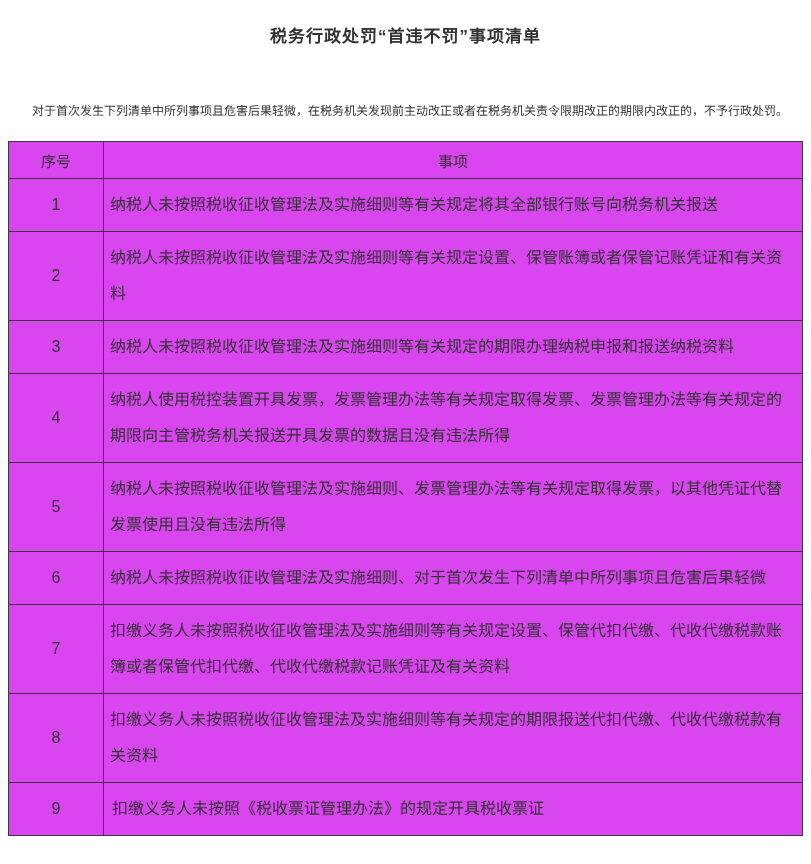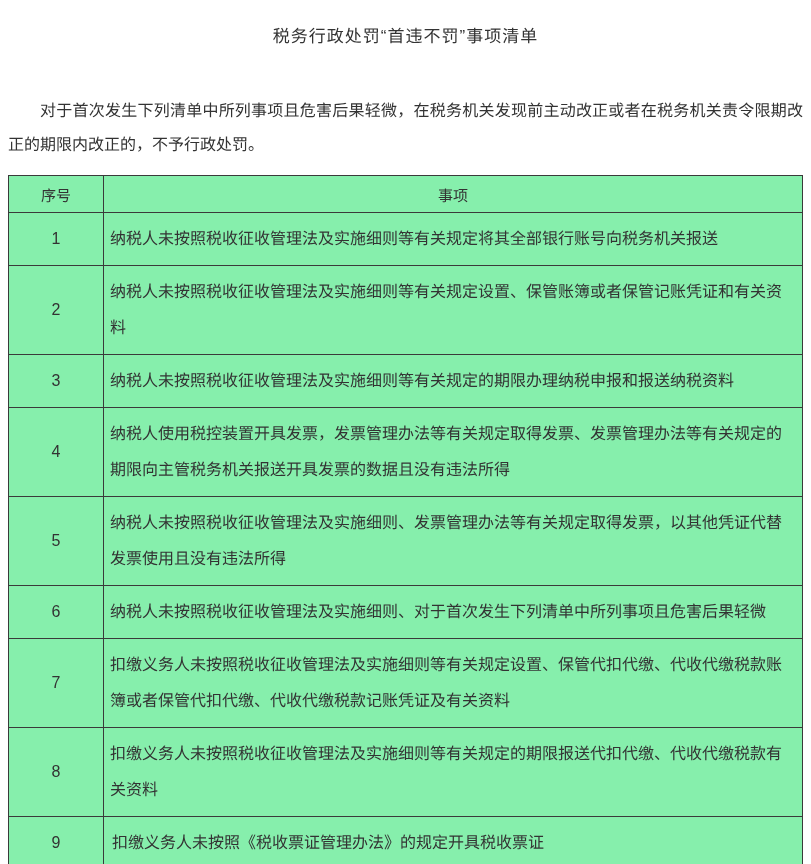--- a/index.html
+++ b/index.html
@@ -10,45 +10,45 @@
     color: #333333;
     font-family: "Liberation Sans", "DejaVu Sans", sans-serif;
   }
   .doc {
     width: 795px;
     margin: 0 auto;
     padding-top: 22px;
   }
   .doc-title {
     font-size: 17px;
-    font-weight: normal;
+    font-weight: bold;
     text-align: center;
     margin: 0;
     letter-spacing: 1px;
     color: #333333;
   }
   .intro {
     margin: 47px 0 13px 0;
-    font-size: 16px;
+    font-size: 12px;
     line-height: 34px;
     text-indent: 2em;
     text-align: justify;
     color: #333333;
   }
   table.items {
     width: 795px;
     border-collapse: collapse;
     table-layout: fixed;
   }
   table.items col.c-no { width: 95px; }
   table.items th,
   table.items td {
     border: 1px solid #3a3a3a;
     color: #333333;
-    background: #86efac;
+    background: #d946ef;
   }
   table.items th {
     height: 36px;
     font-size: 15px;
     font-weight: normal;
     text-align: center;
     padding: 0 4px;
   }
   table.items td {
     font-size: 16px;

